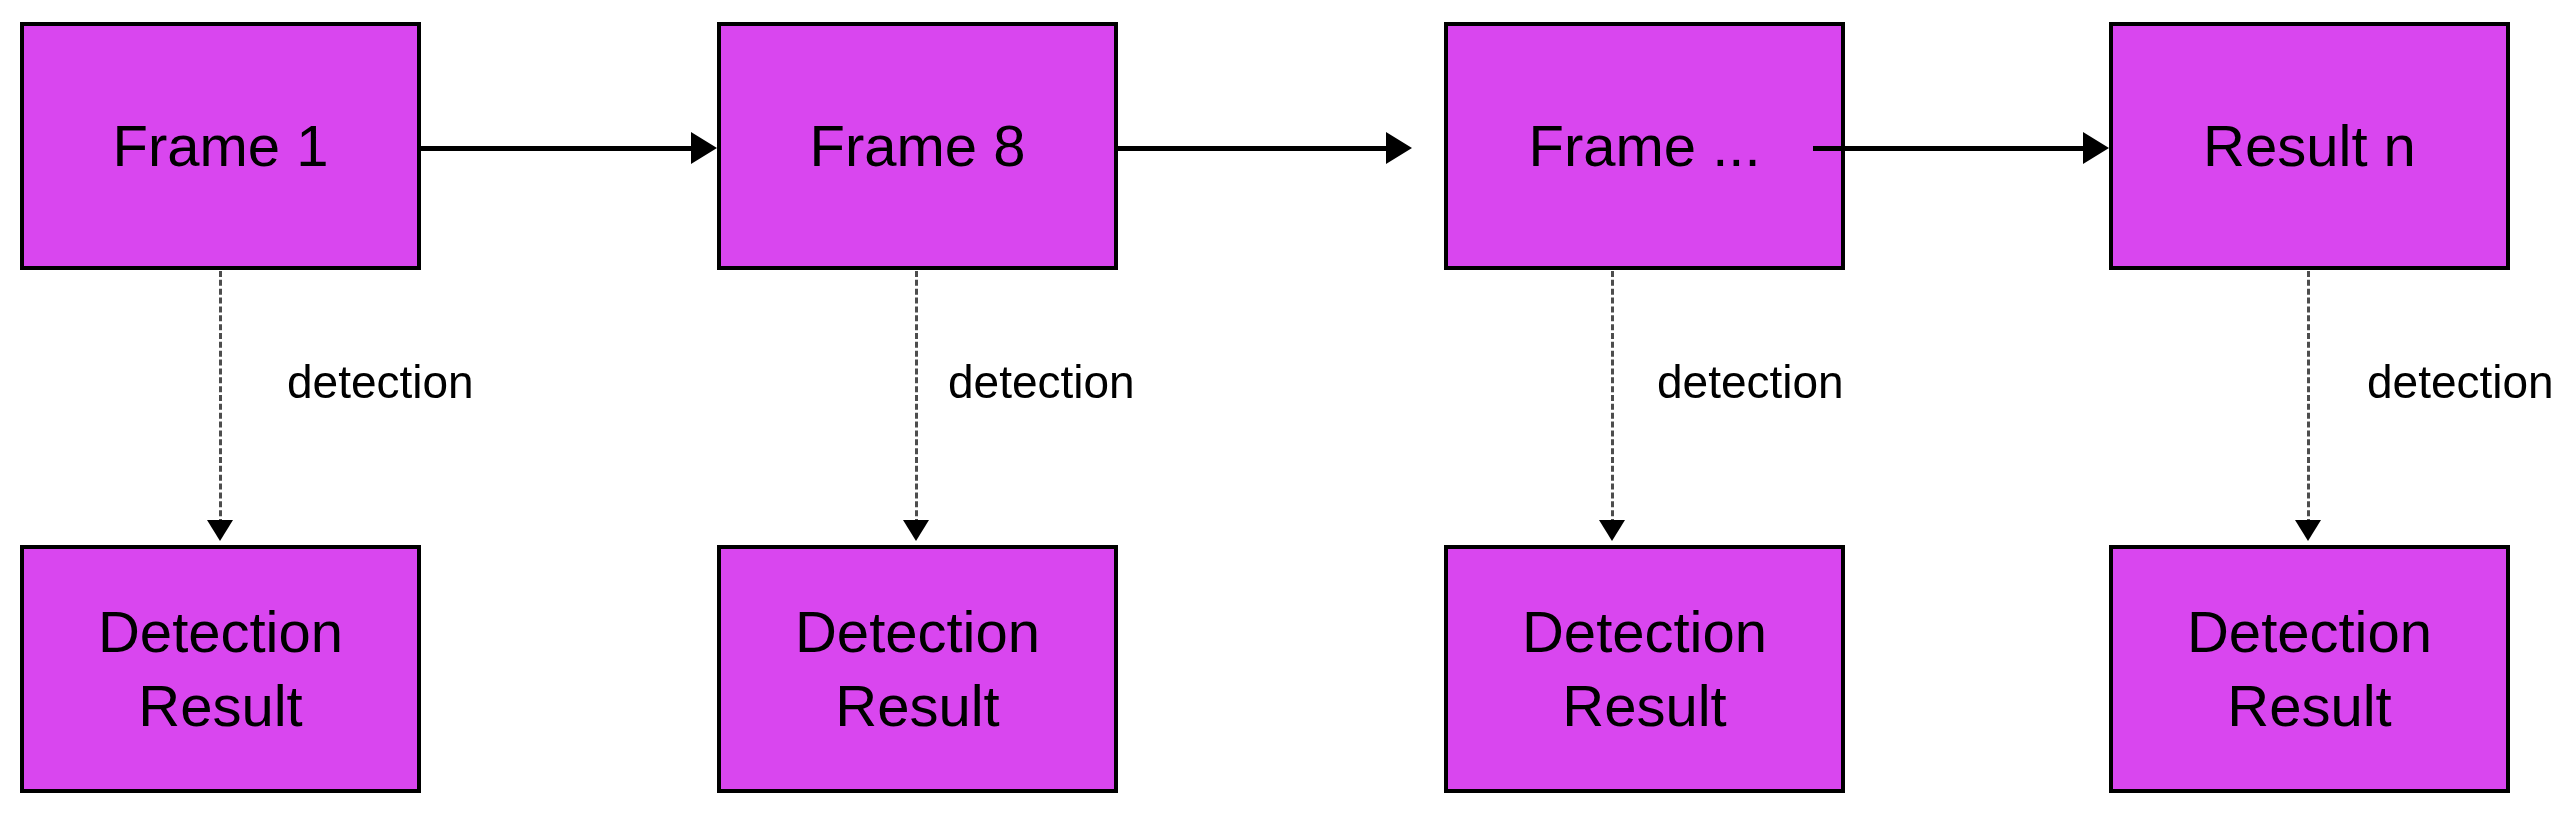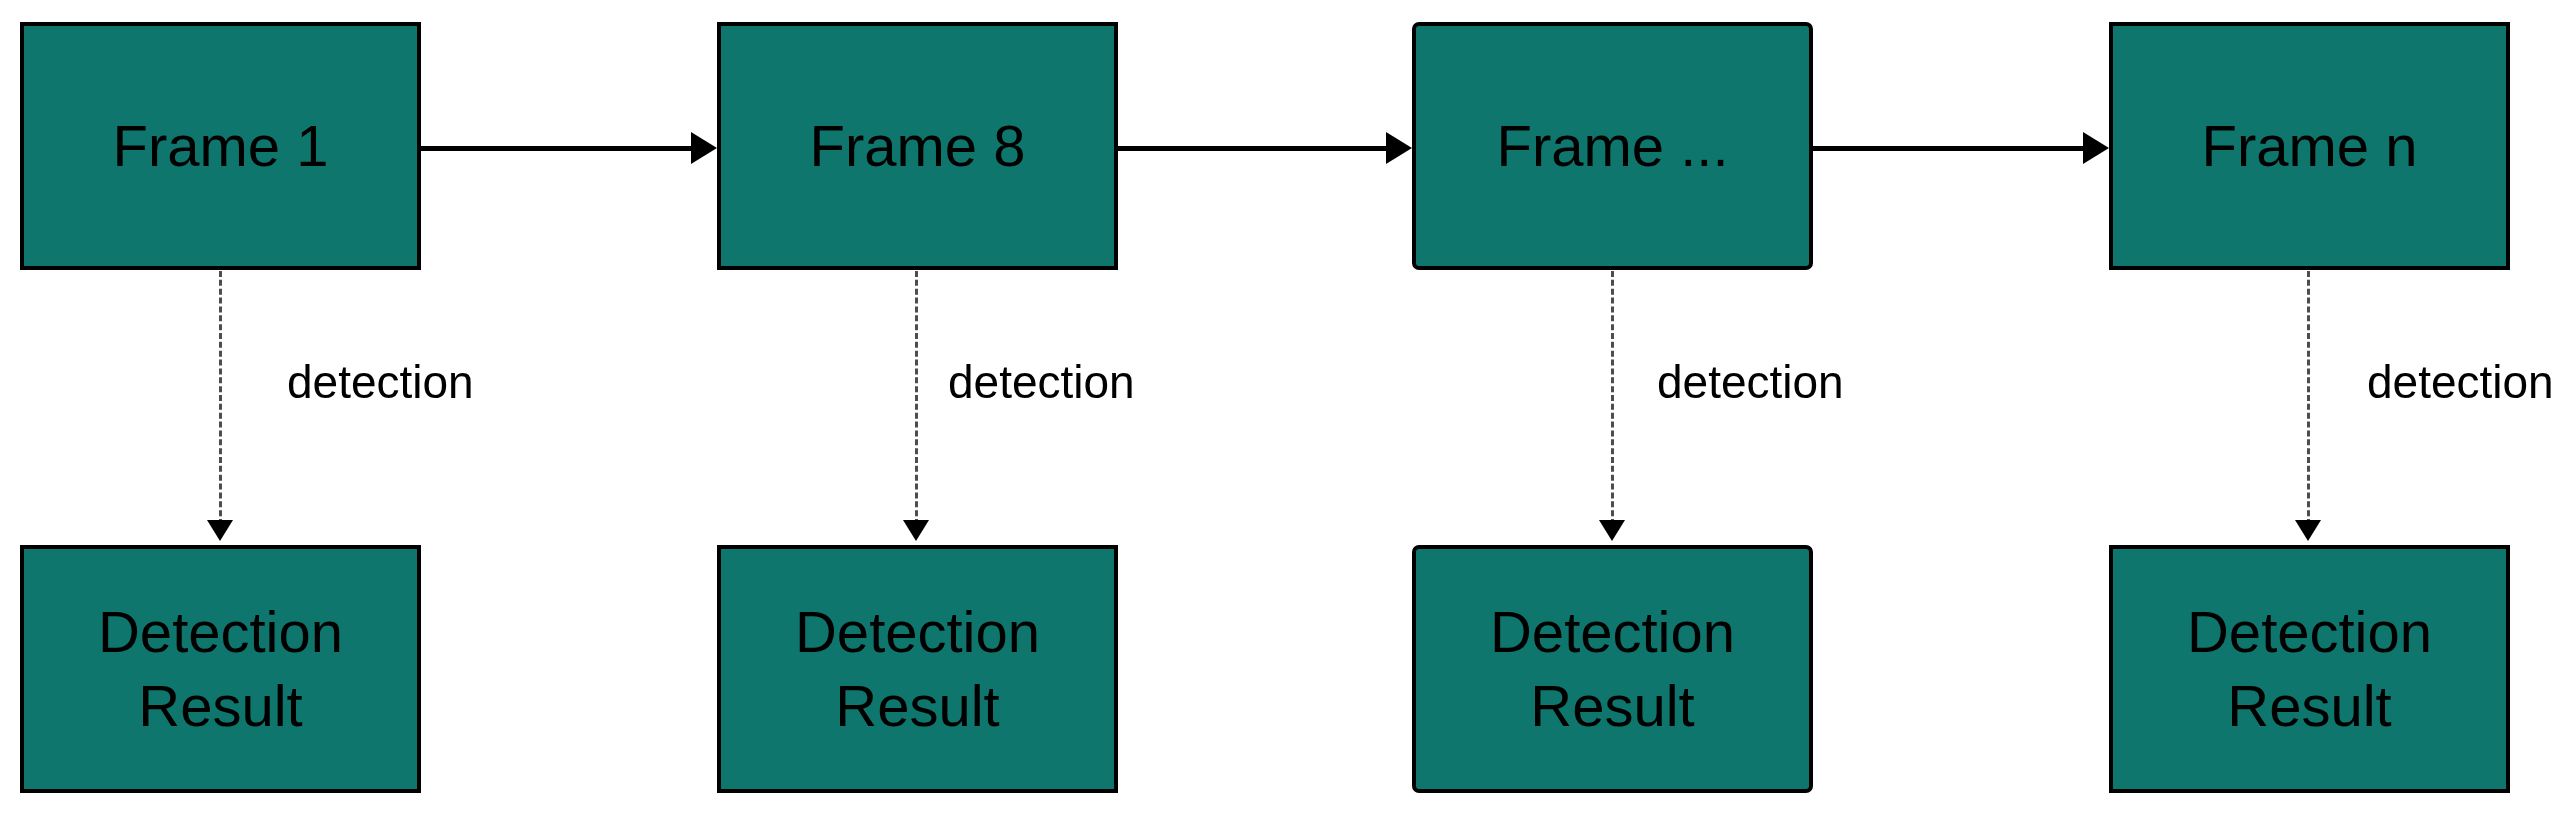--- a/index.html
+++ b/index.html
@@ -15,35 +15,35 @@
     font-family: "Liberation Sans", "DejaVu Sans", sans-serif;
     color: var(--text, #000000);
     overflow: hidden;
   }
   .node-box {
     position: absolute;
     width: 401px;
     height: 248px;
     box-sizing: border-box;
     border: 4.4px solid var(--box-border, #000000);
-    background: #0f766e;
+    background: #d946ef;
     display: flex;
     flex-direction: column;
     align-items: center;
     justify-content: center;
     text-align: center;
     font-size: 58px;
     line-height: 1.27;
     color: var(--text, #000000);
   }
   .row-top .node-box { top: 22px; }
   .row-bottom .node-box { top: 545px; }
   .col-0 { left: 20px; }
   .col-1 { left: 717px; }
-  .col-2 { left: 1412px; border-radius: 7px; }
+  .col-2 { left: 1444px; }
   .col-3 { left: 2109px; }
 
   
   .h-arrow-line {
     position: absolute;
     top: 146px;
     height: 5.3px;
     width: 270px;
     background: var(--arrow, #000000);
   }
@@ -93,21 +93,21 @@
     <div class="node-box col-0">
       <span>Frame 1</span>
     </div>
     <div class="node-box col-1">
       <span>Frame 8</span>
     </div>
     <div class="node-box col-2">
       <span>Frame ...</span>
     </div>
     <div class="node-box col-3">
-      <span>Frame n</span>
+      <span>Result n</span>
     </div>
   </div>
 
   <div class="h-arrow-line" style="left:421px"></div>
   <div class="h-arrow-head" style="left:691px"></div>
 
   <div class="h-arrow-line" style="left:1116px"></div>
   <div class="h-arrow-head" style="left:1386px"></div>
 
   <div class="h-arrow-line" style="left:1813px"></div>

